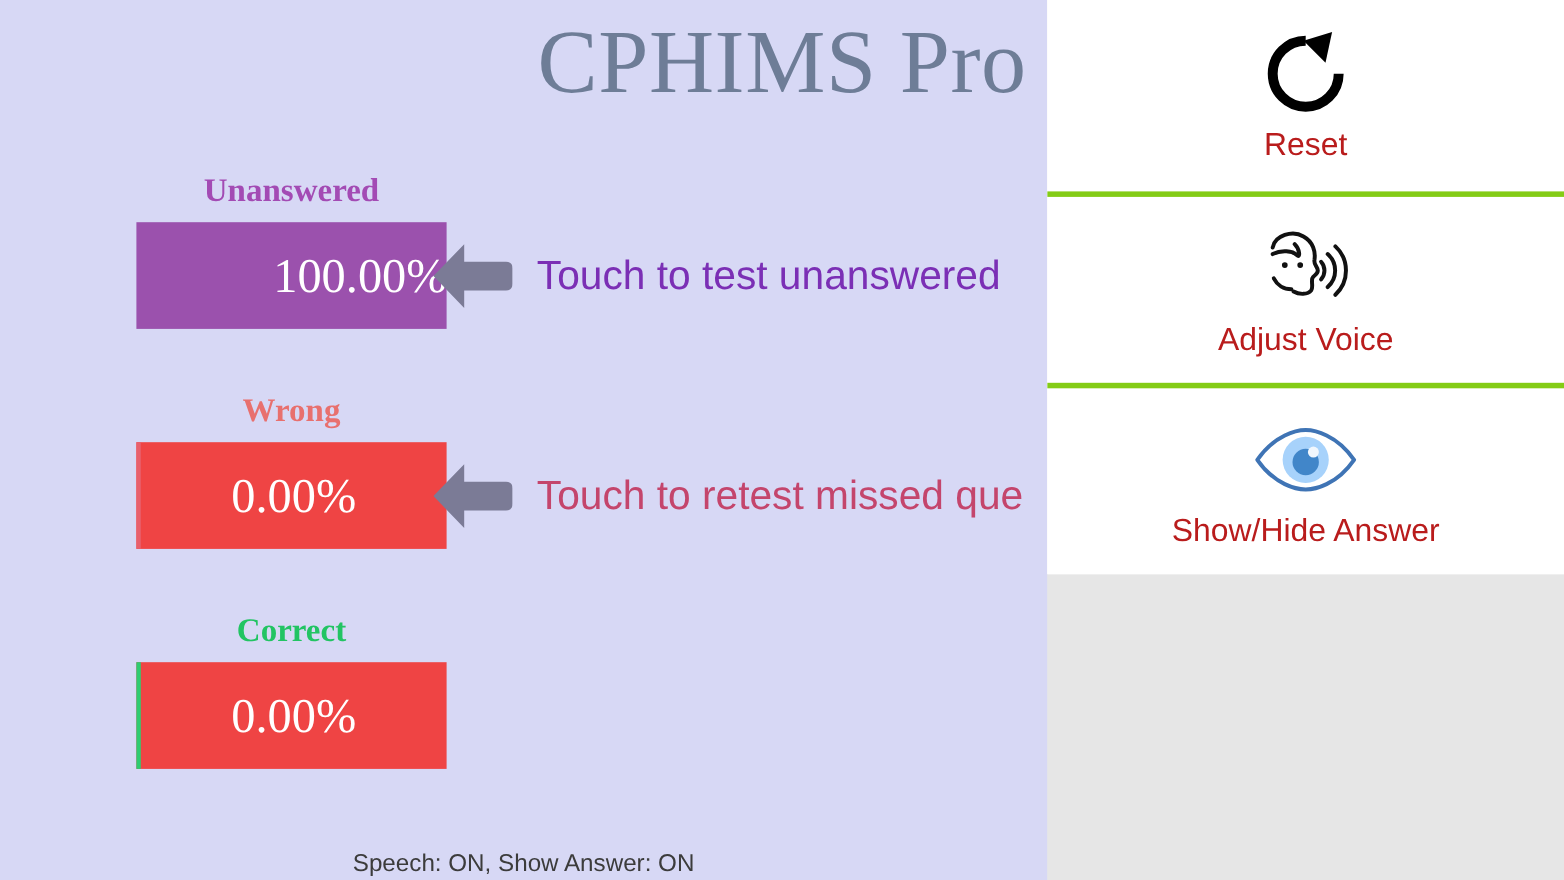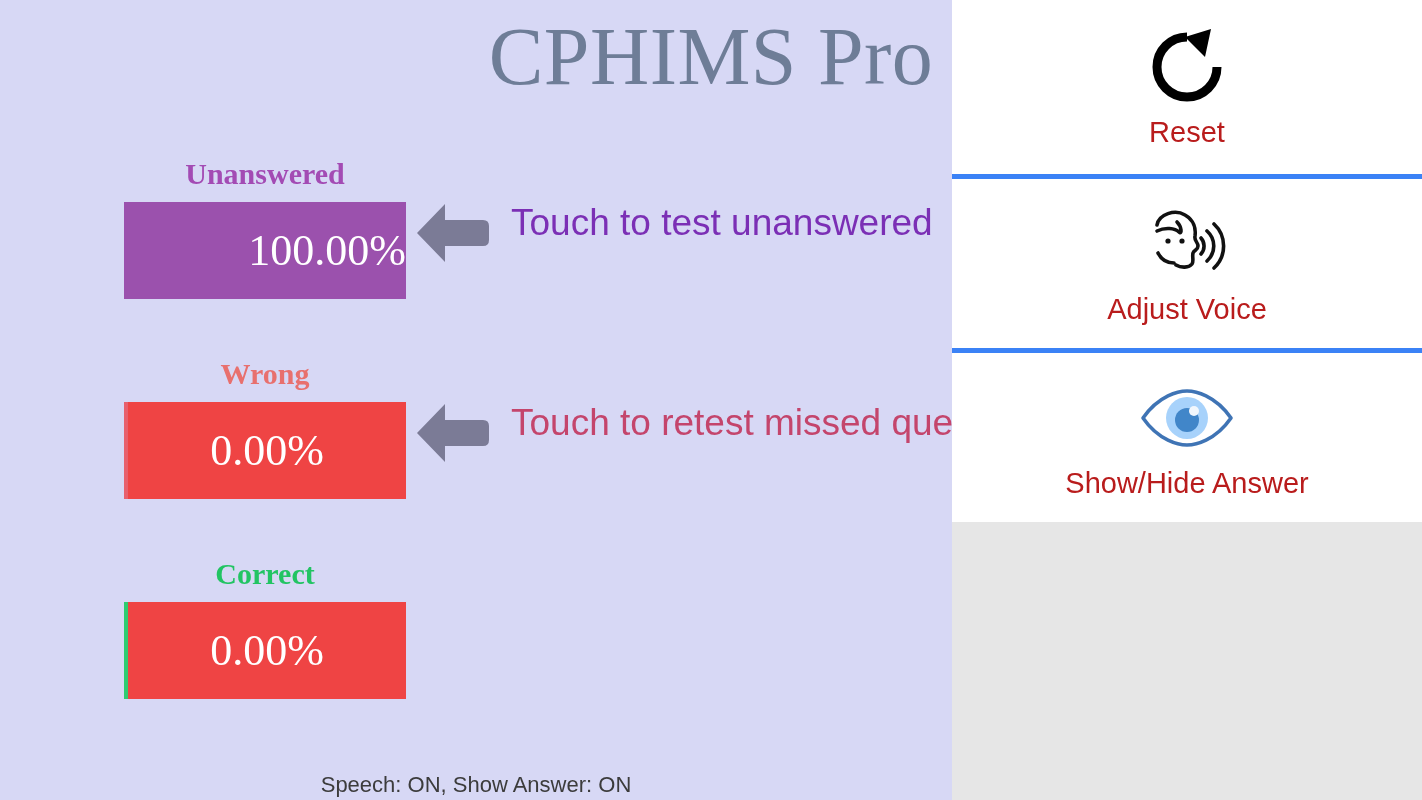--- a/index.html
+++ b/index.html
@@ -85,22 +85,23 @@
     font-family: "Liberation Serif", serif;
     font-size: 44px;
     line-height: 48px;
     color: #ffffff;
     font-weight: 400;
   }
 
   
   .hint-row {
     position: absolute;
-    left: 417px;
-    display: flex;
+    left: 394px;
+    display: flex;
+    align-items: center;
     height: 97px;
     white-space: nowrap;
   }
   #hint-unanswered { top: 202px; }
   #hint-wrong      { top: 402px; }
 
   .arrow-left {
     width: 72px;
     height: 62px;
     flex: 0 0 auto;
@@ -146,21 +147,21 @@
     width: 470px;
     height: 174px;
     box-sizing: border-box;
     display: flex;
     flex-direction: column;
     align-items: center;
     justify-content: center;
     background: #ffffff;
   }
   .menu-item + .menu-item {
-    border-top: 5px solid #3b82f6;
+    border-top: 5px solid #84cc16;
     text-align: right;
   }
   .menu-icon {
     height: 84px;
     display: flex;
     align-items: center;
     justify-content: center;
     margin-bottom: 6px;
   }
   .menu-label {

